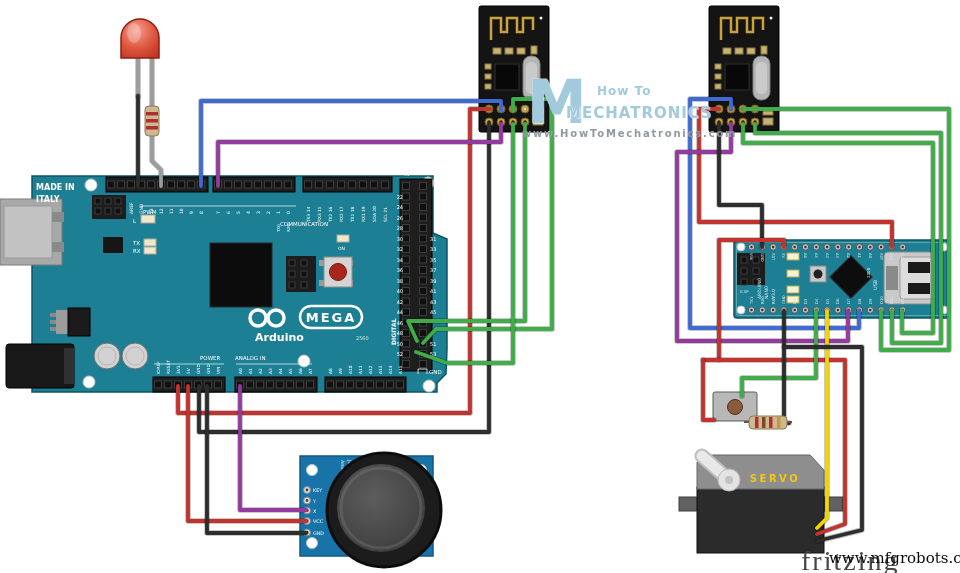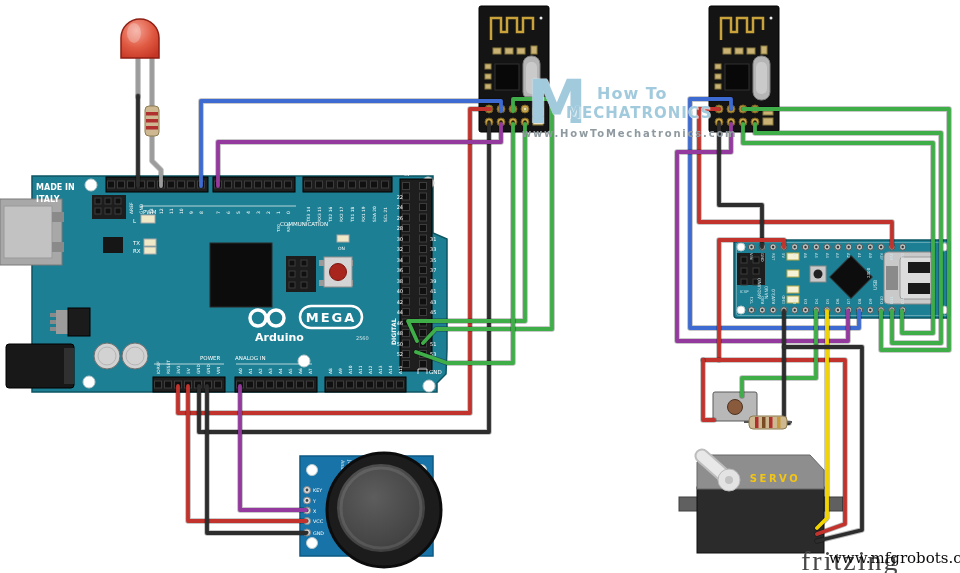--- a/index.html
+++ b/index.html
@@ -3,21 +3,21 @@
 <meta charset="utf-8">
 <style>
   html,body{margin:0;padding:0;background:#fff;}
   .stage{position:relative;width:960px;height:573px;background:#ffffff;overflow:hidden;
          font-family:"DejaVu Sans",sans-serif;}
   svg{position:absolute;left:0;top:0;}
   svg text{font-family:"DejaVu Sans",sans-serif;}
   .wm{position:absolute;color:rgba(154,197,218,0.92);font-weight:bold;
       text-shadow:0 0 1px #ffffff,1px 1px 0 rgba(255,255,255,.6);}
   .wm-m{left:527px;top:72px;font-size:60px;line-height:1;}
-  .wm-t1{left:597px;top:84px;font-size:16px;letter-spacing:1px;}
+  .wm-t1{left:597px;top:84px;font-size:12px;letter-spacing:1px;}
   .wm-t2{left:566px;top:104px;font-size:15px;letter-spacing:1px;}
   .wm-url{position:absolute;left:522px;top:128px;font-size:10px;letter-spacing:1.8px;
       color:#8f9aa0;font-weight:bold;text-align:right;}
   .fz{position:absolute;left:801px;top:545px;font-size:28px;letter-spacing:2px;color:#474747;font-family:Liberation Serif, serif;}
   .ov{position:absolute;left:829px;top:549px;font-size:15px;color:#0a0a0a;
       font-family:"DejaVu Serif",serif;}
 </style>
 </head>
 <body>
 

